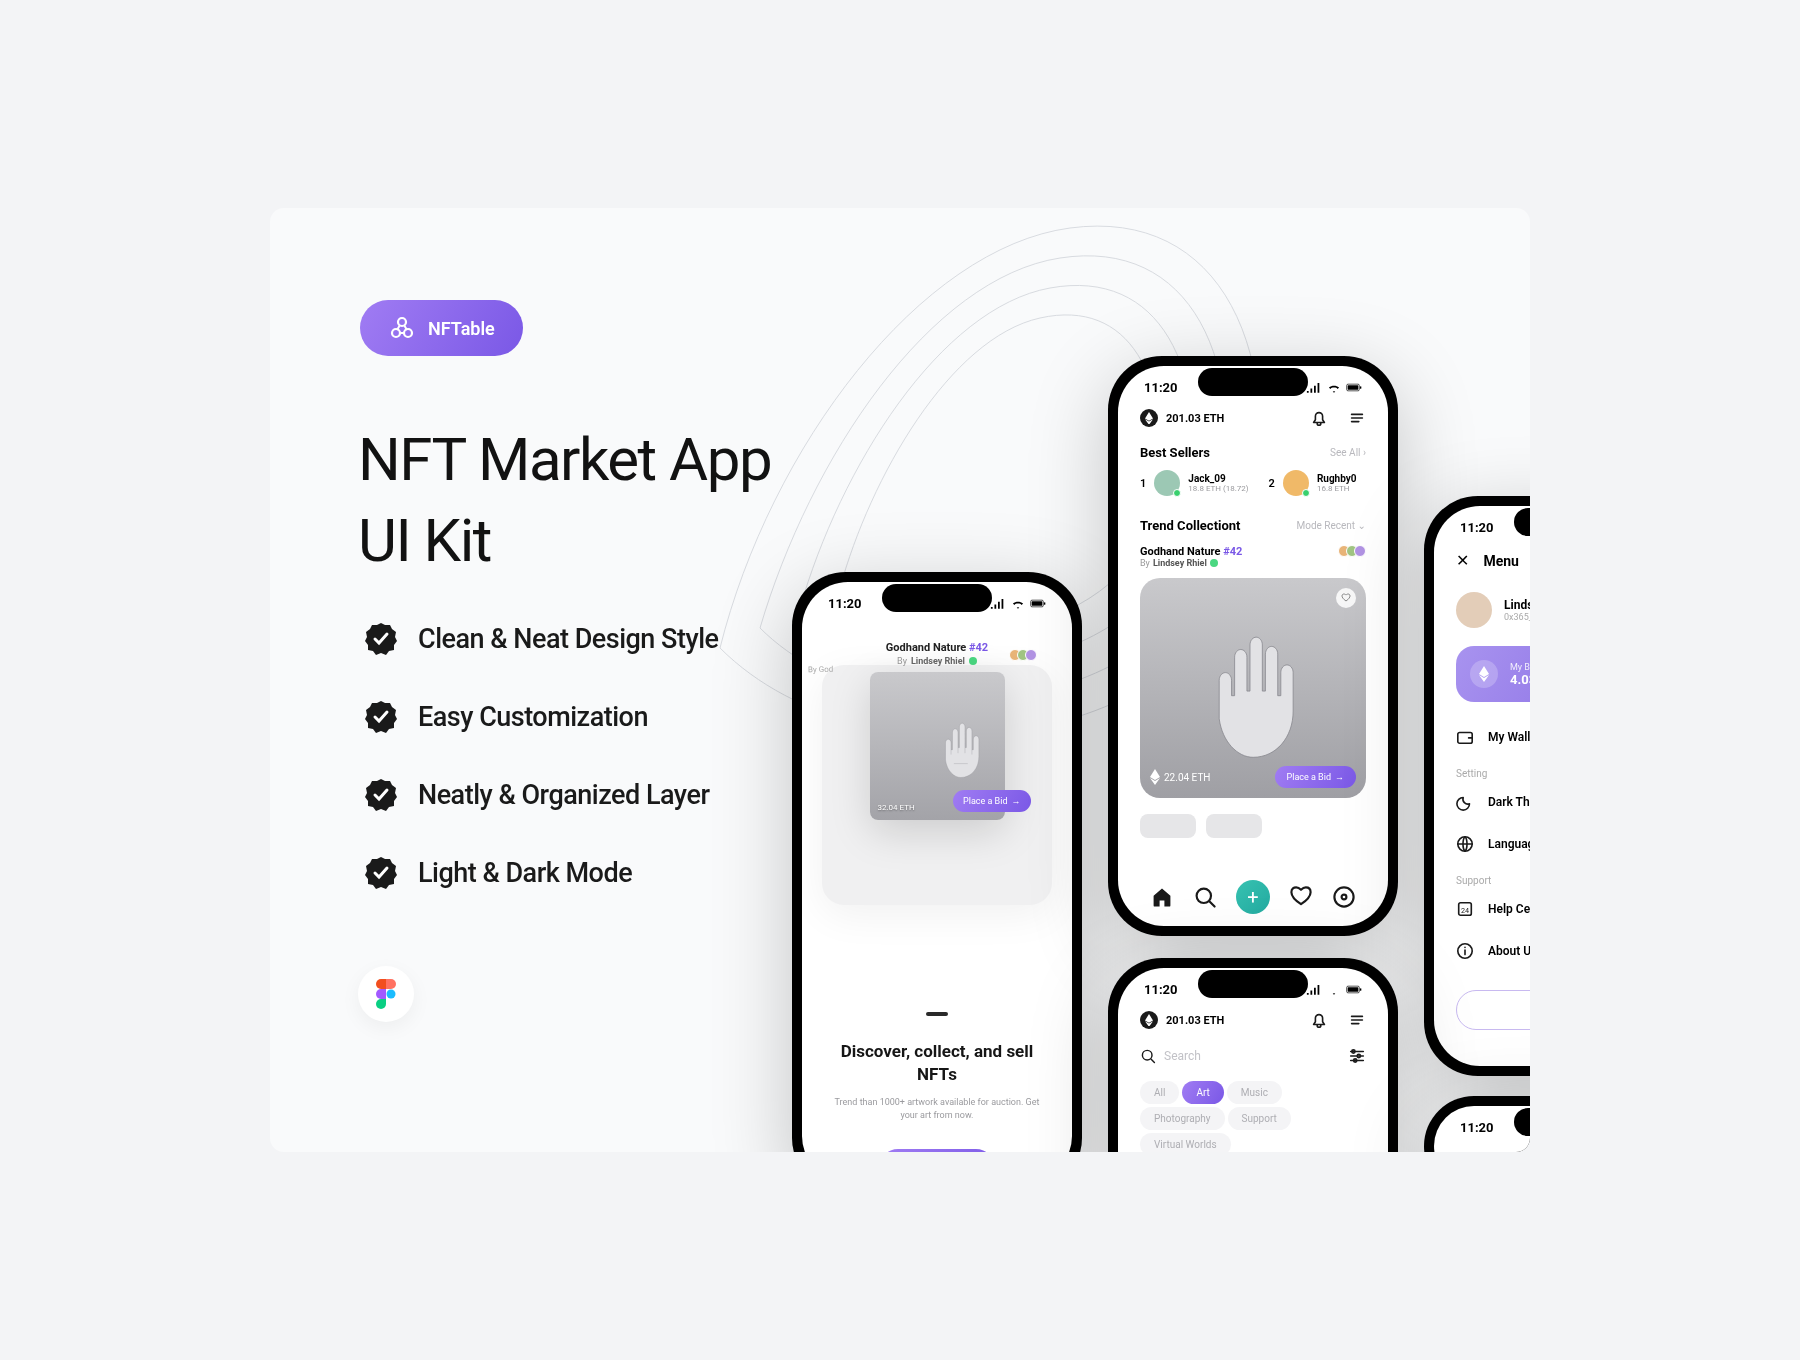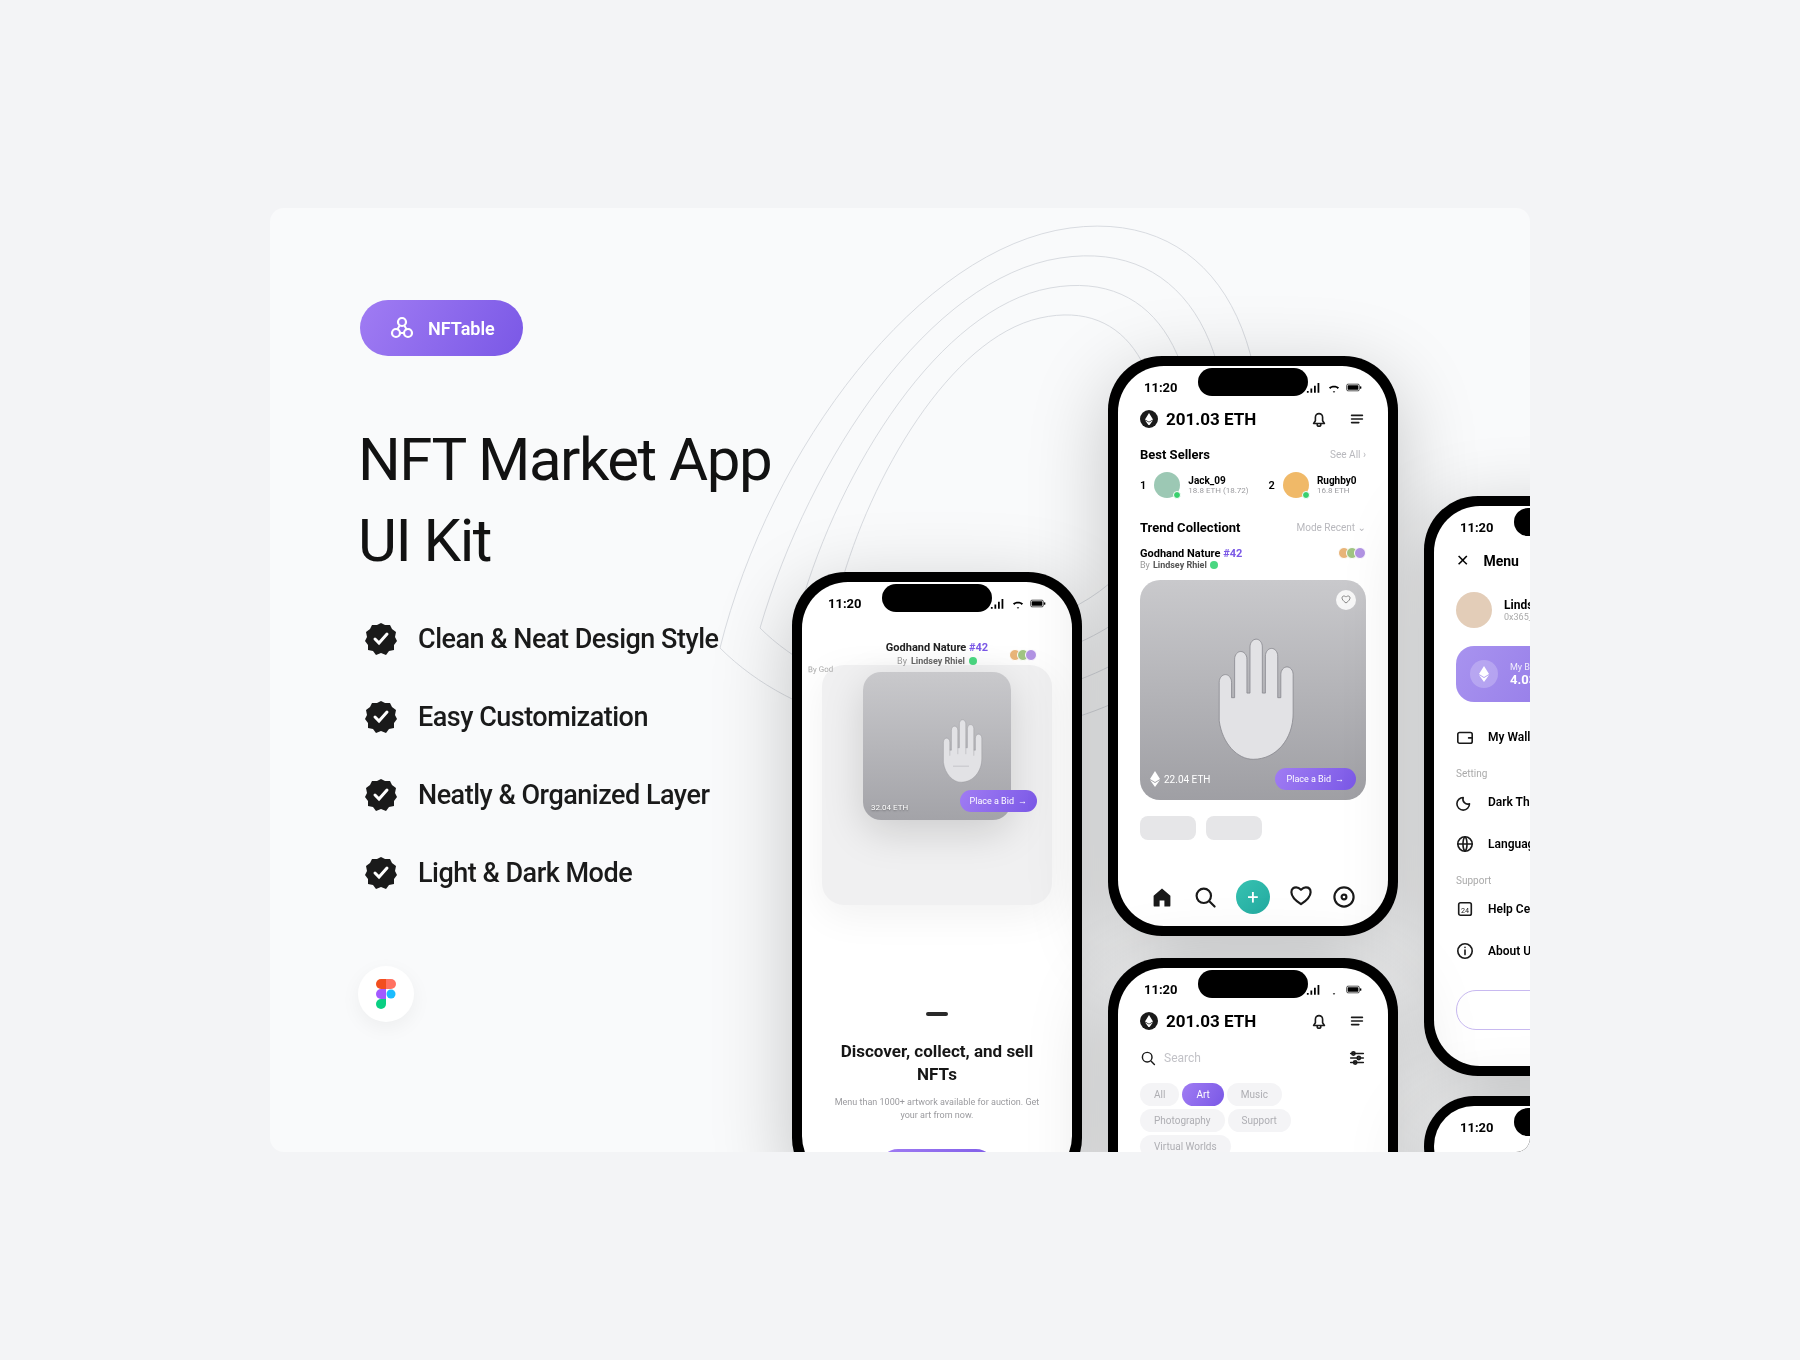--- a/index.html
+++ b/index.html
@@ -34,42 +34,42 @@
 
 .phone1 { left:522px; top:364px; width:290px; height:620px; }
 .onboard-stack { position:relative; height:330px; margin-top:14px; }
 .card-back { position:absolute; left:50%; transform:translateX(-50%); width:230px; height:240px; background:#f0f0f1; border-radius:22px; top:34px; box-shadow:0 10px 40px rgba(0,0,0,.06); }
 .card-front { position:absolute; left:50%; transform:translateX(-50%); width:200px; top:10px; }
 .card-head { text-align:center; margin-bottom:6px; }
 .card-title { font-size:11px; font-weight:700; color:#222; }
 .card-title em { color:#7a58e6; font-style:normal; }
 .card-auth { font-size:9px; color:#999; display:flex; justify-content:center; gap:4px; align-items:center; margin-top:2px; }
 .verif { width:8px; height:8px; background:#4ad781; border-radius:50%; }
-.nft-img { width:148px; height:148px; margin:6px auto 0; border-radius:18px; background:linear-gradient(#c9c9cc,#a3a3a8); position:relative; box-shadow:0 12px 40px rgba(0,0,0,.15); display:flex; align-items:center; justify-content:center;padding-left:48px; }
+.nft-img { width:135px; height:148px; margin:6px auto 0; border-radius:8px; background:linear-gradient(#c9c9cc,#a3a3a8); position:relative; box-shadow:0 12px 40px rgba(0,0,0,.15); display:flex; align-items:center; justify-content:center;padding-left:48px; }
 .hand { width:80%; height:80%; }
 .price-pill { position:absolute; bottom:8px; left:8px; font-size:8px; color:#fff; text-shadow:0 1px 2px rgba(0,0,0,.4); }
 .bid-btn { position:absolute; bottom:8px; right:-26px; background:linear-gradient(120deg,#a07cf3,#7a58e6); color:#fff; font-size:9px; padding:6px 10px; border-radius:20px; display:flex; align-items:center; gap:4px; }
 .card-author-stack { font-size:8px; color:#aaa; position:absolute; top:34px; left:6px; transform:rotate(-1deg); }
 .avatars { position:absolute; right:0; top:8px; display:flex; }
 .avatars span { width:12px; height:12px; border-radius:50%; background:#ccc; border:1.5px solid #fff; margin-left:-4px; }
 .avatars span:nth-child(1){background:#e8b478;} .avatars span:nth-child(2){background:#a0c482;} .avatars span:nth-child(3){background:#b193e3;}
 .dots { text-align:center; margin-top:40px; }
 .dotbar { display:inline-block; width:22px; height:4px; background:#2a2a2a; border-radius:4px; }
 .onboard-text { text-align:center; padding:20px 30px 0; }
 .onboard-text h2 { font-size:17px; font-weight:700; color:#161616; line-height:1.35; }
 .onboard-text p { font-size:9px; color:#9a9a9e; margin-top:10px; line-height:1.5; }
 .get-started { margin:26px auto 0; background:linear-gradient(120deg,#a07cf3,#7a58e6); color:#fff; font-size:12px; padding:12px 28px; border-radius:30px; width:fit-content; }
 
 
 .phone2 { left:838px; top:148px; width:290px; height:580px; }
 .hdr { display:flex; justify-content:space-between; align-items:center; padding:8px 22px; }
 .bal { display:flex; align-items:center; gap:8px; }
 .eth-icon { width:18px; height:18px; background:#1a1a1a; border-radius:50%; display:flex; align-items:center; justify-content:center; }
 .eth-icon svg{width:8px;}
-.bal span { font-size:17px; font-weight:700; }
+.bal span { font-size:11px; font-weight:700; }
 .hdr-r { display:flex; gap:20px; }
 .hdr-r svg{ width:18px; height:18px; }
 .sec-h { display:flex; justify-content:space-between; align-items:center; padding:10px 22px 6px; }
 .sec-h h3 { font-size:13px; font-weight:700; }
 .sec-h .more { font-size:10px; color:#b8b8bd; }
 .sellers { display:flex; gap:20px; padding:4px 22px 12px; }
 .seller { display:flex; align-items:center; gap:8px; }
 .rank { font-size:11px; font-weight:600; }
 .avatar { width:26px; height:26px; border-radius:50%; position:relative; }
 .avatar .dot { position:absolute; bottom:-1px; right:-1px; width:8px; height:8px; background:#39d06e; border-radius:50%; border:1.5px solid #fff; }
@@ -241,21 +241,21 @@
             <div class="bid-btn">
                 <span>Place a Bid</span> 
                 <span>→</span>
               </div>
           </div>
         </div>
       </div>
       <div class="dots"><span class="dotbar"></span></div>
       <div class="onboard-text">
         <h2>Discover, collect, and sell NFTs</h2>
-        <p>Menu than 1000+ artwork available for auction. Get your art from now.</p>
+        <p>Trend than 1000+ artwork available for auction. Get your art from now.</p>
       </div>
       <div class="get-started">Get Started</div>
     </div>
   </div>
 
   <div class="phone phone2">
     <div class="dyn"></div>
     <div class="phone-inner">
       <div class="p-sb">
           <span>11:20</span>

